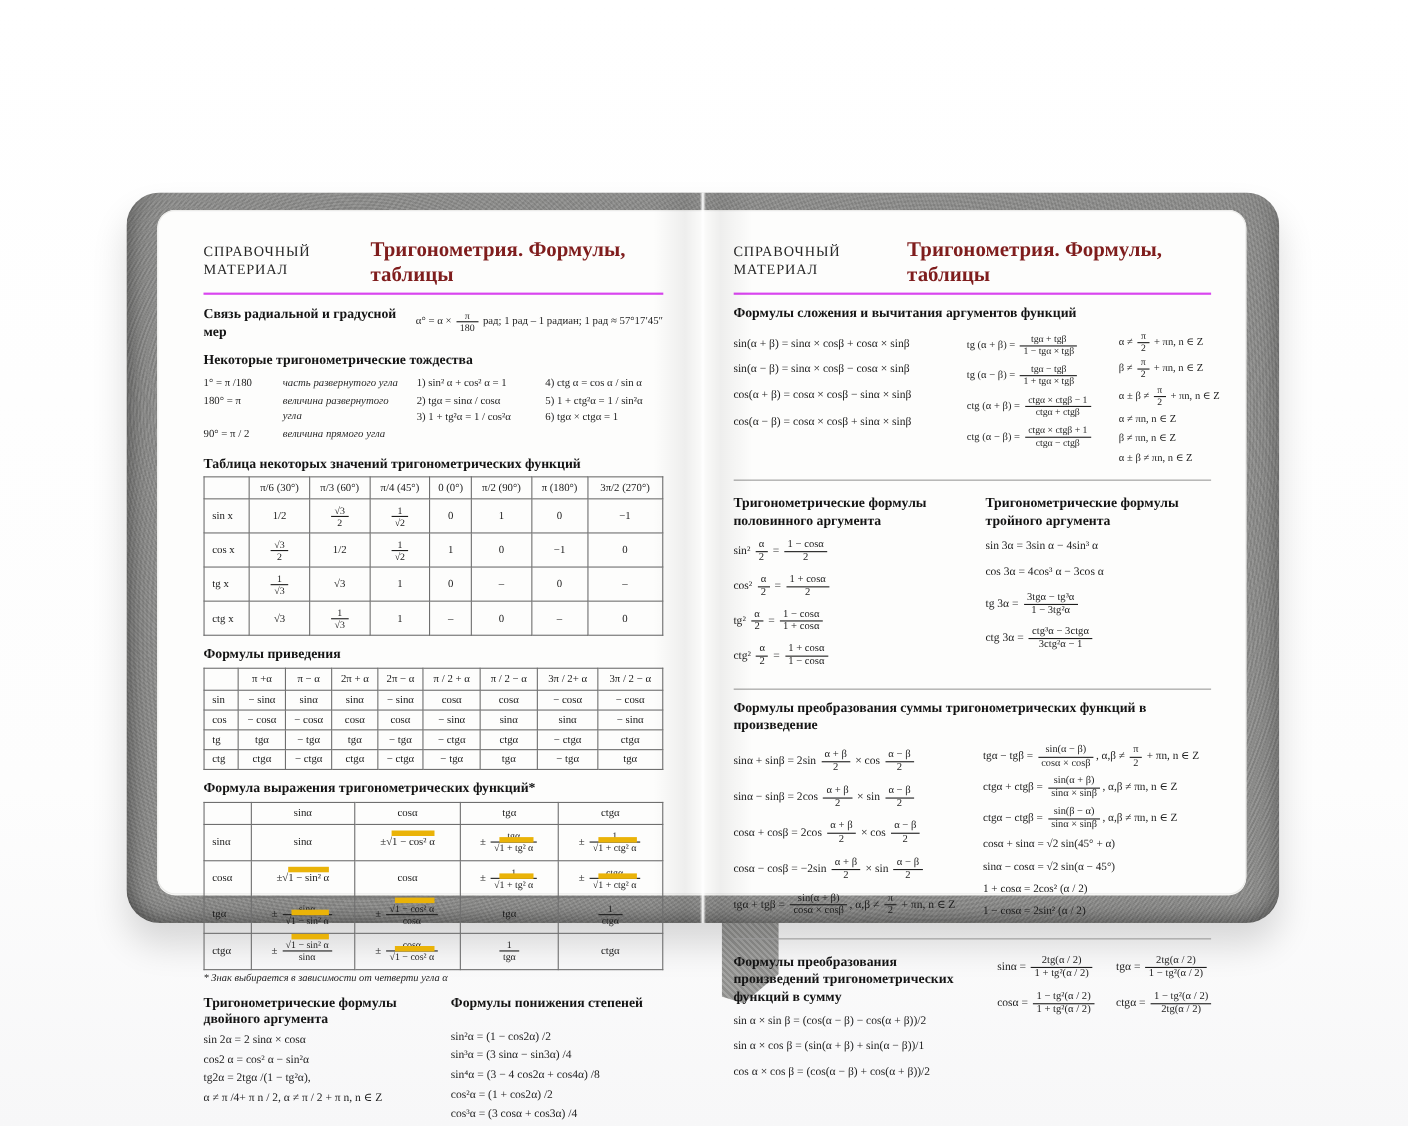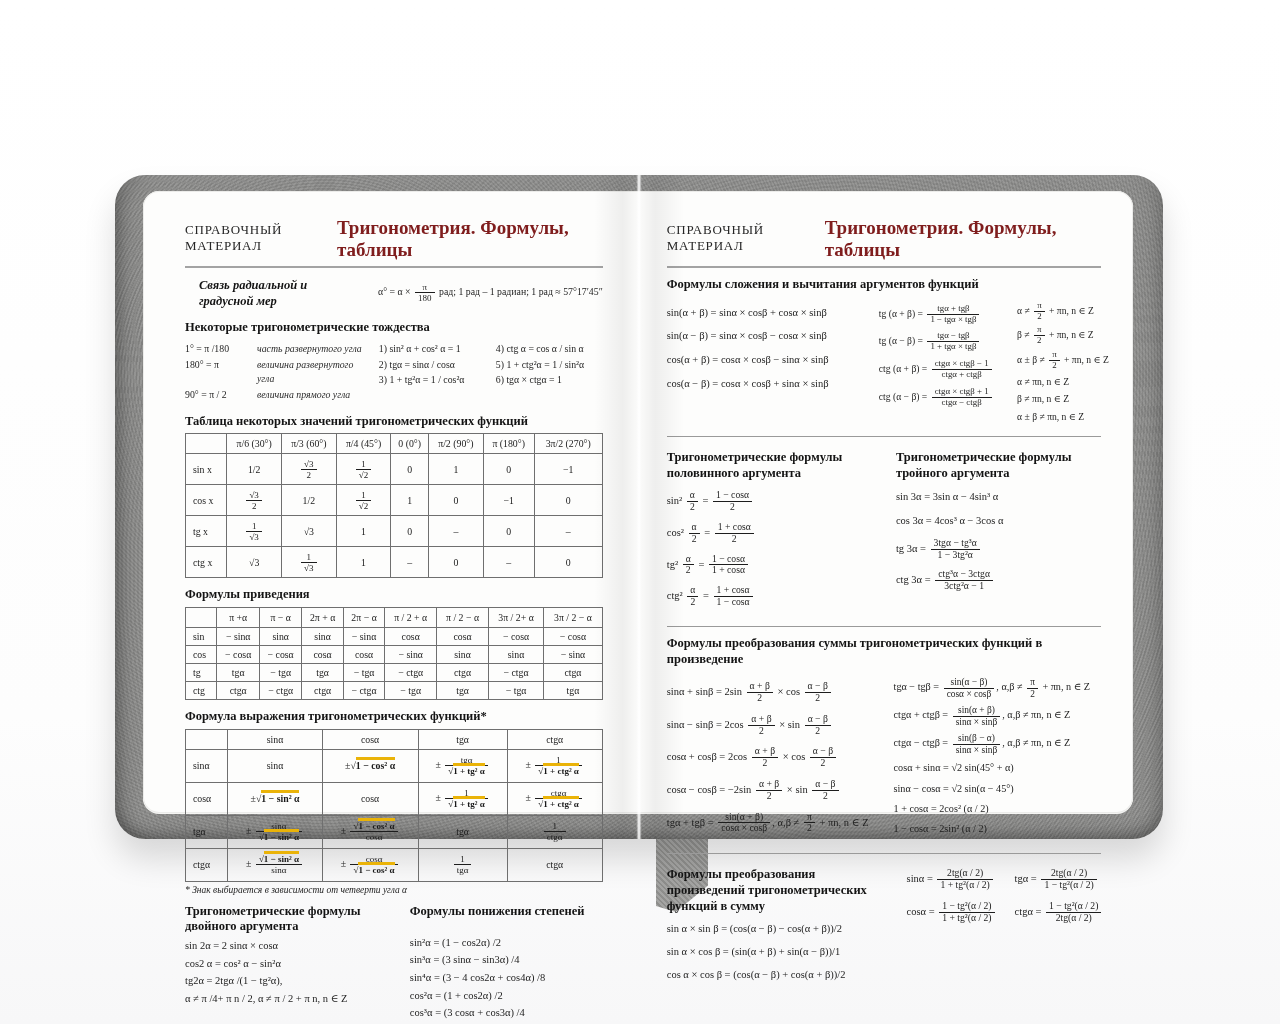--- a/index.html
+++ b/index.html
@@ -42,57 +42,57 @@
     position:absolute;left:50%;top:0;bottom:0;width:90px;transform:translateX(-50%);
     background:linear-gradient(90deg, rgba(0,0,0,0) 0%, rgba(0,0,0,.06) 32%, rgba(0,0,0,.015) 47%, #ffffff 50%, rgba(0,0,0,.015) 53%, rgba(0,0,0,.06) 68%, rgba(0,0,0,0) 100%);
     border-radius:0 0 10px 10px;pointer-events:none;
   }
   .page{flex:1 1 50%;position:relative;box-sizing:border-box;}
   .page.left{padding:26px 28px 10px 42px;}
   .page.right{padding:26px 32px 10px 36px;}
 
   
   .phead{display:flex;align-items:baseline;justify-content:space-between;
-    border-bottom:2px solid #a3a3a3;padding-bottom:5px;margin-bottom:6px;}
+    border-bottom:2px solid #d946ef;padding-bottom:5px;margin-bottom:6px;}
   .eyebrow{font-size:13px;letter-spacing:.8px;color:#262626;}
   .ptitle{font-size:19px;font-weight:bold;color:#7f1d1d;}
   h3{font-size:12.5px;font-weight:bold;color:#141414;margin:9px 0 4px;line-height:1.25;}
   .f{font-size:10.5px;}
   .f-line{font-size:10.5px;line-height:1.4;margin:2px 0;white-space:nowrap;}
   .roomy .f-line{margin:8px 0;}
   .tightrows .f-line{margin:3px 0;}
   .footnote{font-size:9.5px;font-style:italic;margin-top:3px;color:#222;}
   .sep{border:none;border-top:1px solid #9a9a9a;margin:9px 0 4px;}
 
   
   .frac{display:inline-flex;flex-direction:column;vertical-align:middle;text-align:center;margin:0 2px;font-size:.92em;line-height:1.12;}
   .frac .num{display:block;padding:0 3px;border-bottom:1px solid #1d1d1d;}
   .frac .den{display:block;padding:0 3px;}
   .sqrt{white-space:nowrap;}
-  .sqrt .ovl{border-top:3px solid #eab308;padding-top:0;font-weight:bold;}
+  .sqrt .ovl{border-top:5px solid #eab308;padding-top:0;}
 
   
   .tbl table{width:100%;border-collapse:collapse;}
   .tbl th,.tbl td{border:1px solid #6f6f6f;font-weight:normal;text-align:center;
     font-size:9.8px;padding:3px 2px;color:#1a1a1a;}
   .tbl th{padding:4px 2px;}
   .tbl td.rh{text-align:left;padding-left:7px;}
   .tbl.vals td{height:24px;}
   .tbl.expr td{height:26px;}
 
   
   .id-grid{display:flex;gap:10px;font-size:9.8px;font-family:Liberation Serif, serif;}
   .id-grid .defs{flex:0 0 44%;}
   .defrow{display:flex;margin:2px 0;line-height:1.45;}
   .defrow .eq{flex:0 0 72px;}
   .defrow .note{font-style:italic;color:#2a2a2a;}
   .id-grid .f-col{flex:1;}
   .id-grid .f-col .f-line{font-size:9.8px;margin:2px 0;}
   .radial-row{display:flex;justify-content:space-between;align-items:center;}
-  .radial-row h3{margin:4px 14px 2px;font-style:italic;}
+  .radial-row h3{margin:4px 0 2px;}
   .radial-row .f{font-size:9.8px;white-space:nowrap;}
 
   .add-grid{display:flex;gap:8px;}
   .add-grid .c1{flex:0 0 47%;}
   .add-grid .c2{flex:0 0 30%;}
   .add-grid .c3{flex:1;}
   .add-grid .c1 .f-line{margin:9px 0;}
   .add-grid .c2 .f-line{font-size:9.6px;margin:7px 0;}
   .add-grid .c3 .f-line{font-size:9.6px;margin:4px 0;}
 

